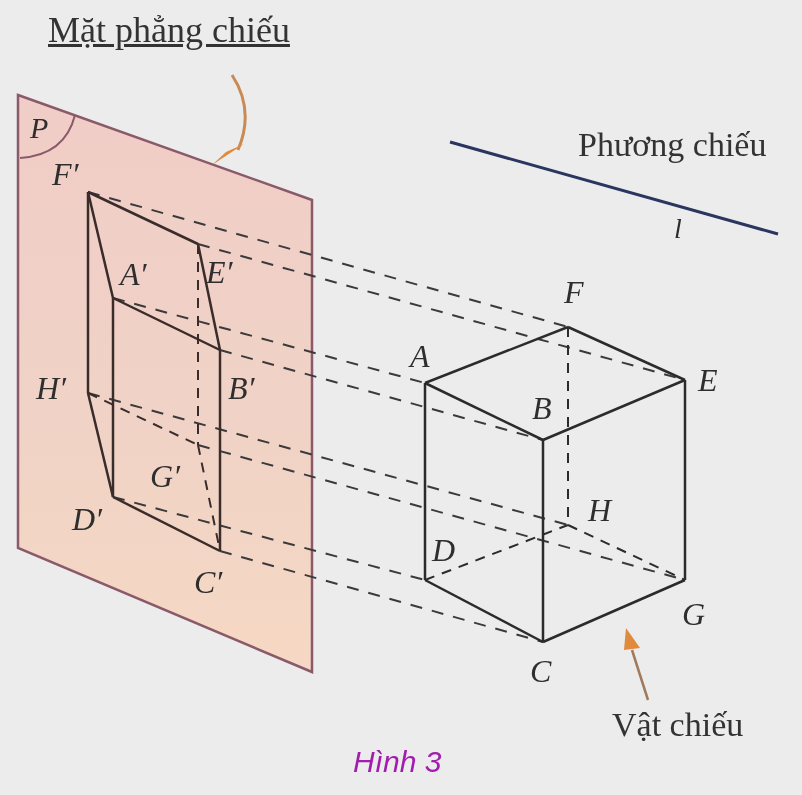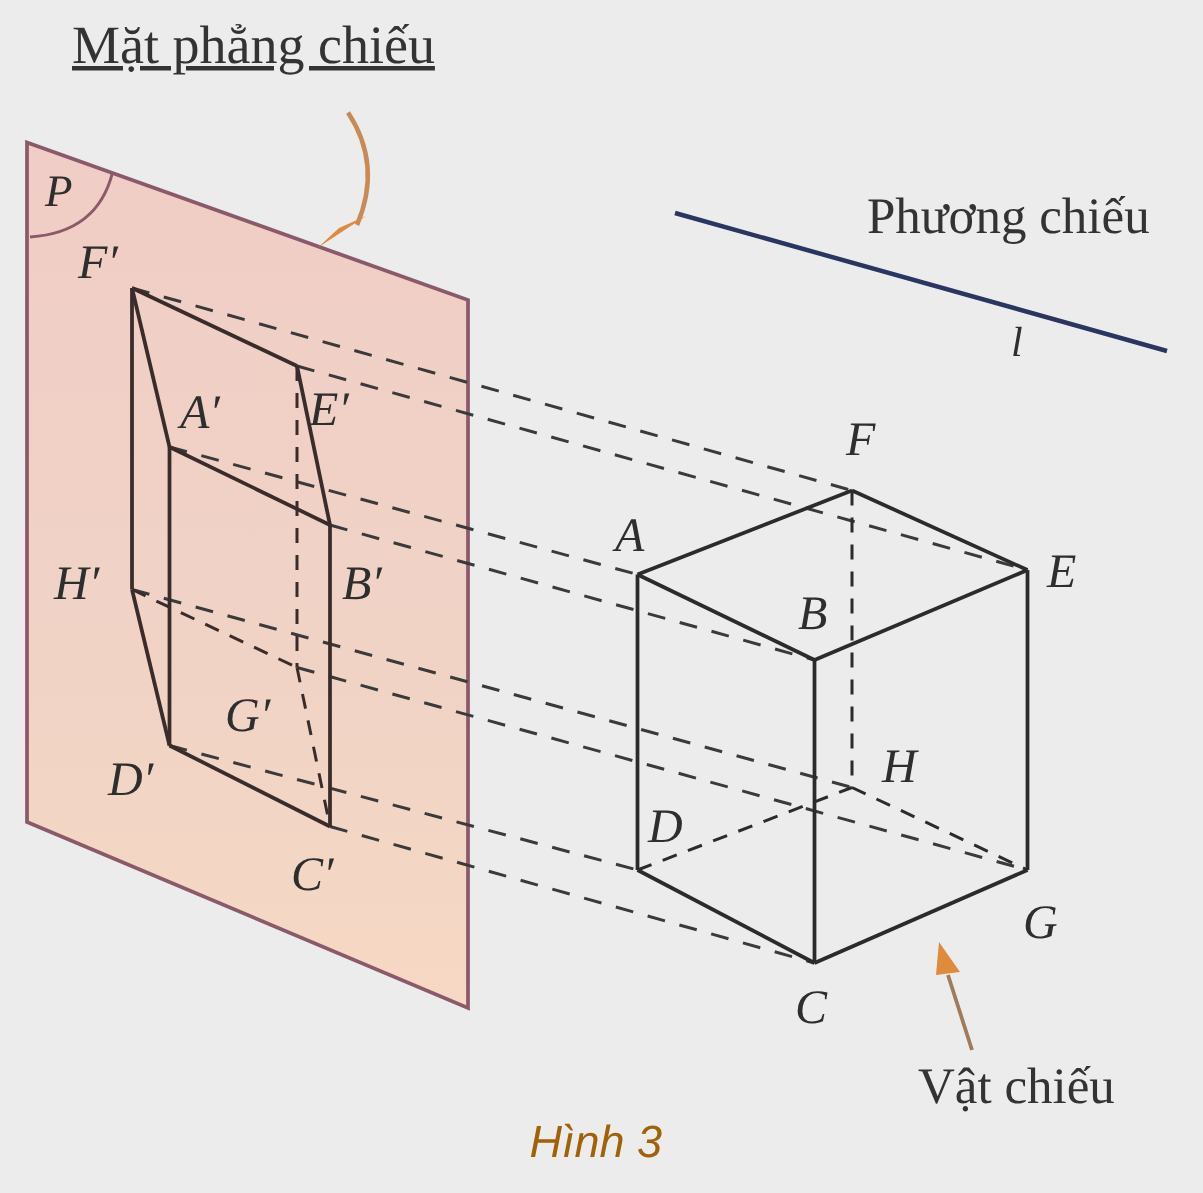--- a/index.html
+++ b/index.html
@@ -1,21 +1,21 @@
 <!DOCTYPE html>
 <html><head>
 <meta charset="utf-8">
 <style>
   html, body { margin: 0; padding: 0; background: #ececec; }
   body { width: 802px; height: 795px; position: relative; overflow: hidden; font-family: "Liberation Serif", serif; }
   svg { position: absolute; left: 0; top: 0; }
   .label { position: absolute; color: #2a2a2a; white-space: nowrap; line-height: 1; }
   .title-label { font-family: "Liberation Serif", serif; font-size: 36px; color: #333; }
   .vertex { font-family: "Liberation Serif", serif; font-style: italic; font-size: 32px; color: #2e2e2e; }
-  .caption { font-family: "Liberation Sans", sans-serif; font-style: italic; font-size: 30px; color: #a16207; }
+  .caption { font-family: "Liberation Sans", sans-serif; font-style: italic; font-size: 30px; color: #a21caf; }
 </style>
 </head>
 <body>
 
 <svg width="802" height="795" viewBox="0 0 802 795">
   <defs>
     <linearGradient id="planeGrad" x1="0" y1="0" x2="0" y2="1">
       <stop offset="0" stop-color="#f0cdc6"></stop>
       <stop offset="0.6" stop-color="#f1d3c6"></stop>
       <stop offset="1" stop-color="#f6d8c4"></stop>

